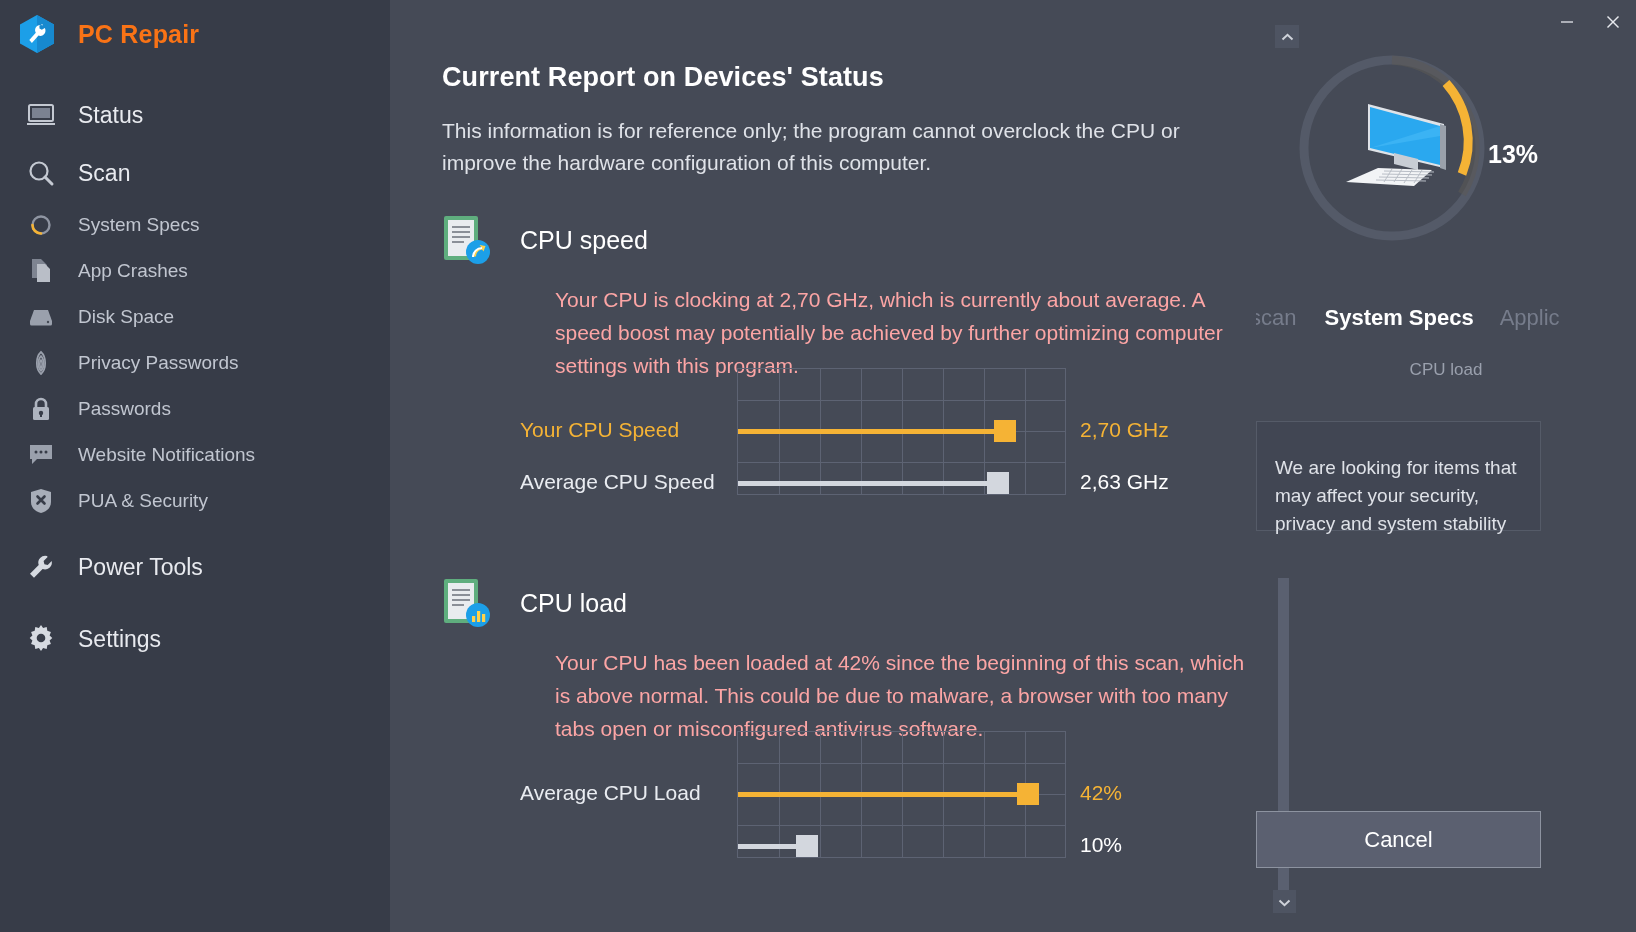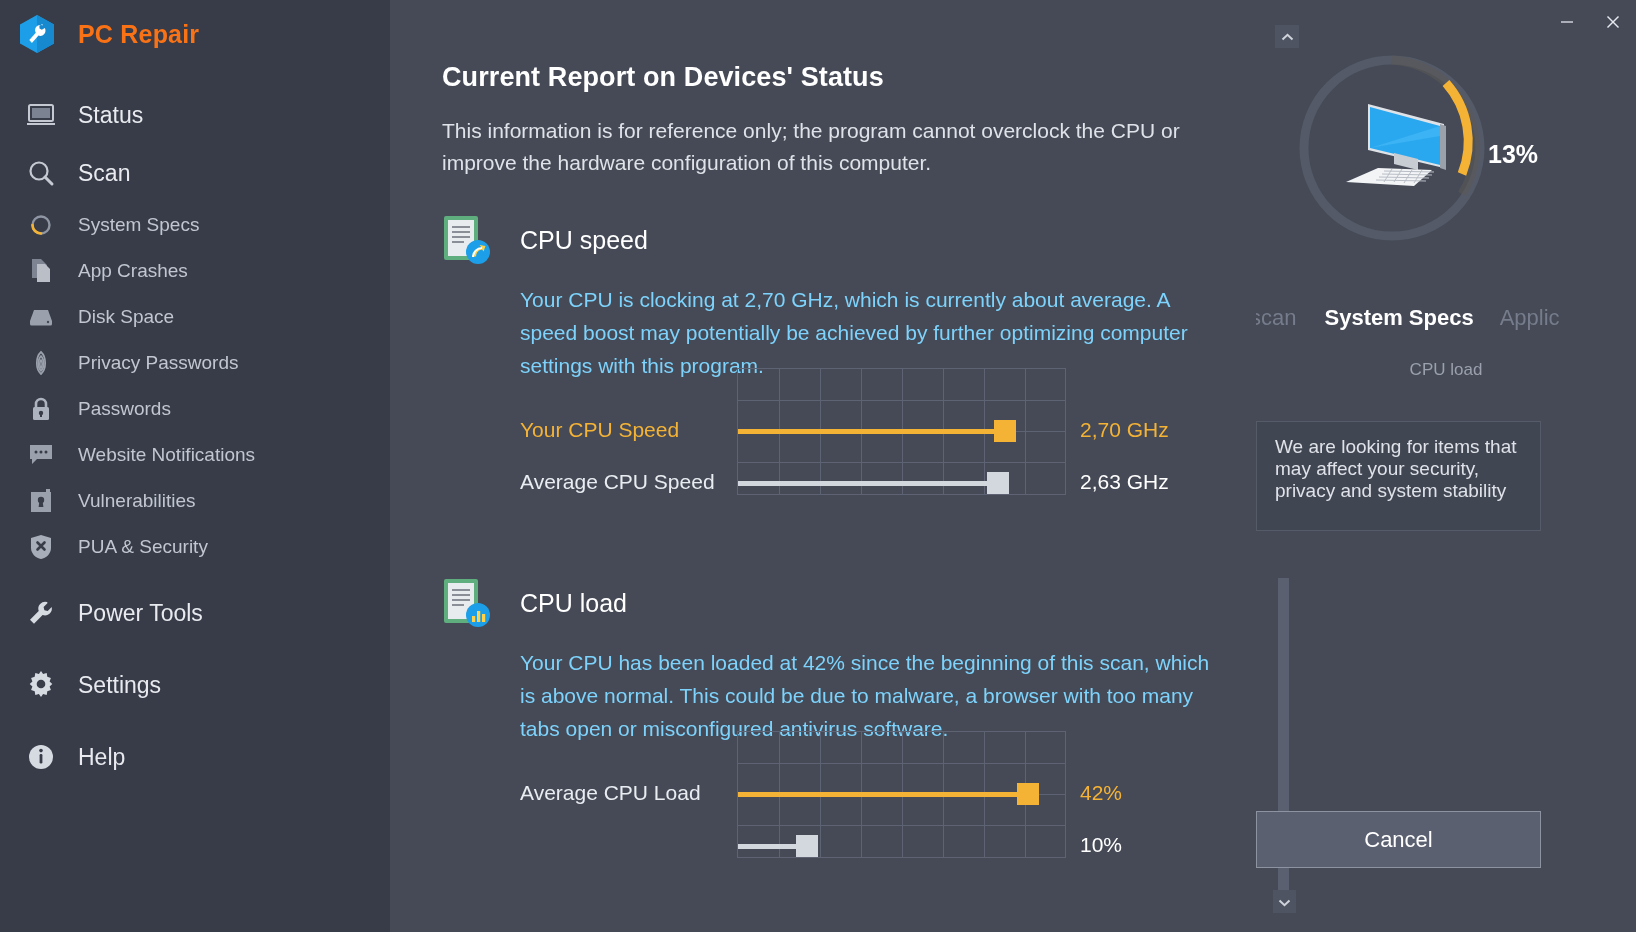--- a/index.html
+++ b/index.html
@@ -85,22 +85,22 @@
     line-height: 32px; width: 760px;
   }
 
   .section { margin-top: 34px; position: relative; }
   .sec-head { display: flex; align-items: center; height: 54px; }
   .sec-icon { width: 52px; height: 50px; flex: 0 0 auto; position: relative; }
   .sec-title {
     margin-left: 26px; font-size: 25px; font-weight: normal; color: #ffffff;
   }
   .sec-body {
-    margin-top: 16px; margin-left: 78px;
-    font-size: 21px; color: #7dd3fc; line-height: 33px;
+    margin-top: 16px; margin-left: 113px;
+    font-size: 21px; color: #fca5a5; line-height: 33px;
     width: 690px;
   }
 
   .chart-row { margin-top: 22px; margin-left: 78px; position: relative; height: 130px; }
   .chart-labels { position: absolute; left: 0; top: 0; width: 210px; }
   .chart-lab {
     font-size: 21px; height: 52px; line-height: 52px;
   }
   .chart-lab.yours { color: #f5b335; }
   .chart-lab.avg { color: #e9ecf1; }
@@ -174,21 +174,21 @@
     text-align: center; font-size: 17px; color: #9aa0ad;
   }
   .infobox {
     position: absolute; left: 0; top: 421px;
     width: 285px; height: 110px;
     border: 1px solid #555b68;
     background: #414653;
     padding: 14px 18px;
   }
   .infobox-text {
-    font-size: 19px; color: #dfe2e8; line-height: 22px;
+    font-size: 19px; color: #dfe2e8; line-height: 28px; margin-top: 18px;
   }
   .cancel-btn {
     position: absolute; left: 0; top: 811px;
     width: 285px; height: 57px;
     background: #5b6070;
     border: 1px solid #8d93a0;
     display: flex; align-items: center; justify-content: center;
     color: #ffffff; font-size: 22px;
   }
 </style>
@@ -293,31 +293,20 @@
           <svg width="26" height="24" viewBox="0 0 26 24">
             <path d="M2 2h22v14H9l-5 5v-5H2z" fill="#9aa0ac"></path>
             <circle cx="8" cy="9" r="1.5" fill="#373c48"></circle>
             <circle cx="13" cy="9" r="1.5" fill="#373c48"></circle>
             <circle cx="18" cy="9" r="1.5" fill="#373c48"></circle>
           </svg>
         </span>
         <span class="nav-label">Website Notifications</span>
       </div>
 
-      <div class="nav-item sub">
-        <span class="nav-icon">
-          <svg width="24" height="26" viewBox="0 0 24 26">
-            <rect x="2" y="4" width="20" height="20" fill="#9aa0ac"></rect>
-            <rect x="17" y="1" width="4" height="3" fill="#9aa0ac"></rect>
-            <circle cx="12" cy="12" r="3.2" fill="#373c48"></circle>
-            <path d="M10.6 12h2.8l1 7h-4.8z" fill="#373c48"></path>
-          </svg>
-        </span>
-        <span class="nav-label">Vulnerabilities</span>
-      </div>
 
       <div class="nav-item sub">
         <span class="nav-icon">
           <svg width="24" height="26" viewBox="0 0 24 26">
             <path d="M12 1 22 4v10c0 6-5 10-10 11C7 24 2 20 2 14V4z" fill="#a8aeb9"></path>
             <path d="M8.5 8.5l7 7M15.5 8.5l-7 7" stroke="#373c48" stroke-width="2.6" stroke-linecap="round"></path>
           </svg>
         </span>
         <span class="nav-label">PUA &amp; Security</span>
       </div>
@@ -340,30 +329,20 @@
           <svg width="28" height="28" viewBox="0 0 28 28">
             <path d="M14 0l2.1 3.1 3.6-1 .6 3.7 3.6 1.1-1.3 3.5 2.7 2.6-2.7 2.6 1.3 3.5-3.6 1.1-.6 3.7-3.6-1L14 26l-2.1-3.1-3.6 1-.6-3.7-3.6-1.1 1.3-3.5L2.7 13l2.7-2.6-1.3-3.5 3.6-1.1.6-3.7 3.6 1z" fill="#d6dae1"></path>
             <circle cx="14" cy="13" r="4.3" fill="#373c48"></circle>
           </svg>
         </span>
         <span class="nav-label">Settings</span>
       </div>
 
       <div class="nav-gap"></div>
 
-      <div class="nav-item top">
-        <span class="nav-icon">
-          <svg width="28" height="28" viewBox="0 0 28 28">
-            <circle cx="14" cy="14" r="12" fill="#d6dae1"></circle>
-            <rect x="12.6" y="11" width="2.8" height="9.5" rx="1.2" fill="#373c48"></rect>
-            <circle cx="14" cy="7.6" r="1.8" fill="#373c48"></circle>
-          </svg>
-        </span>
-        <span class="nav-label">Help</span>
-      </div>
 
     </div>
   </div>
 
   <div id="main">
 
     <div class="winctl">
       <div class="winctl-btn">
         <svg width="18" height="18" viewBox="0 0 18 18">
             <line x1="3" y1="9" x2="15" y2="9" stroke="#d8dbe1" stroke-width="1.4"></line>

